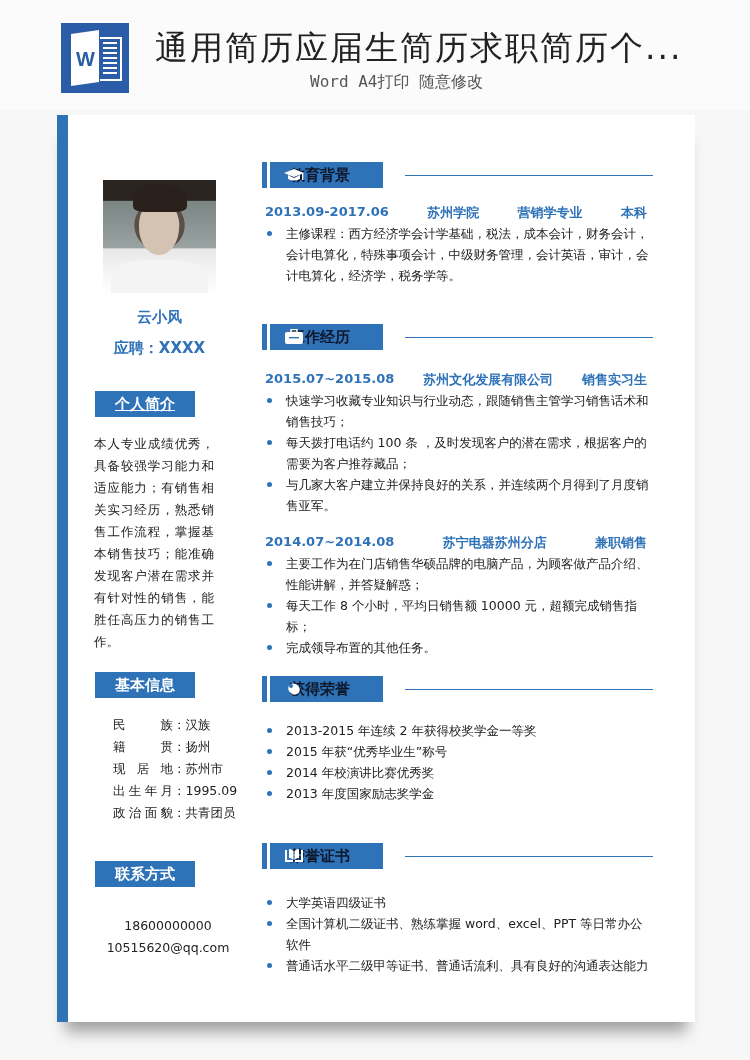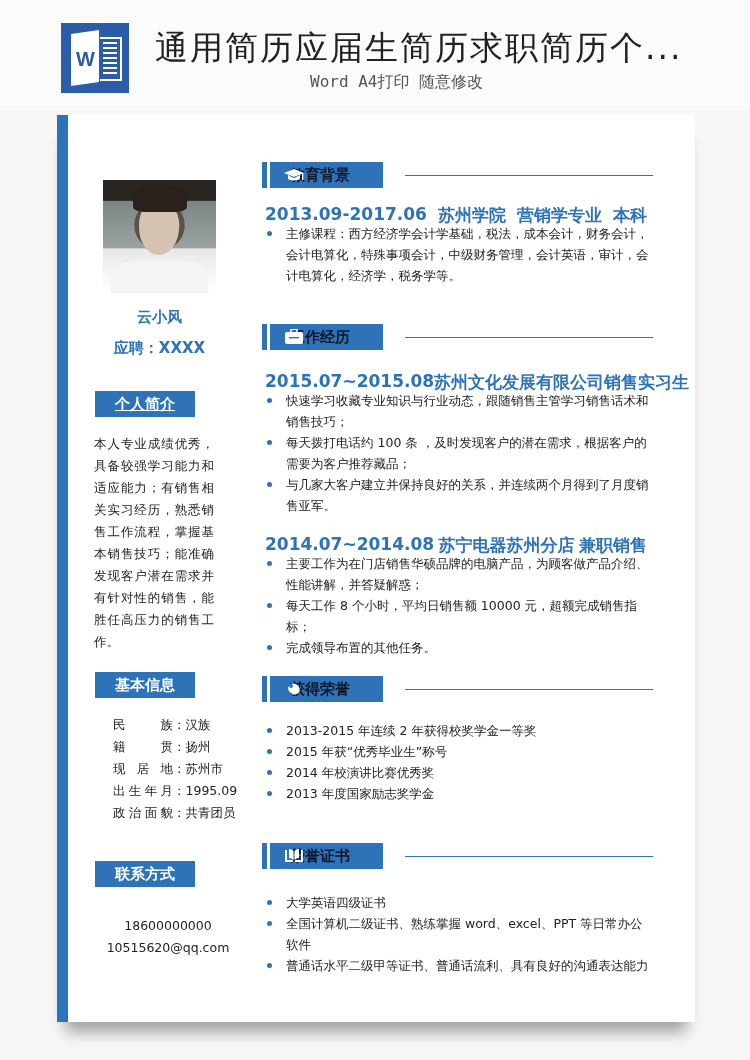--- a/index.html
+++ b/index.html
@@ -35,21 +35,21 @@
   .basic .k { width: 60px; text-align-last: justify; }
   .contact { position: absolute; left: 26px; top: 800px; width: 170px; text-align: center; font-size: 12.5px; line-height: 22px; color: #222; }
 
   
   .sec-head { position: absolute; left: 205px; height: 26px; }
   .sec-head .stub { position: absolute; left: 0; top: 0; width: 5px; height: 26px; background: #2e72b8; }
   .sec-head .box { position: absolute; left: 8px; top: 0; width: 113px; height: 26px; background: #2e72b8; color: #0f172a; font-size: 15px; font-weight: bold; line-height: 26px; padding-left: 20px; white-space: nowrap; }
   .sec-head .ico { position: absolute; left: 14px; top: 5px; width: 20px; height: 16px; }
   .sec-head .rule { position: absolute; left: 143px; top: 13px; width: 248px; height: 1px; background: #2e72b8; }
 
-  .entry-head { position: absolute; left: 208px; width: 382px; display: flex; justify-content: space-between; font-size: 17px; font-weight: bold; color: #2e72b8; white-space: nowrap; }
+  .entry-head { position: absolute; left: 208px; width: 382px; display: flex; justify-content: space-between; font-size: 13px; font-weight: bold; color: #2e72b8; white-space: nowrap; }
   .bullets { position: absolute; left: 208px; width: 385px; list-style: none; font-size: 12.5px; line-height: 21px; color: #222; }
   .bullets li { position: relative; padding-left: 21px; }
   .bullets li::before { content: ""; position: absolute; left: 2px; top: 8px; width: 5px; height: 5px; border-radius: 50%; background: #2e72b8; }
 </style>
 </head>
 <body>
 
 <div class="banner">
   <div class="word-icon">
     <div class="page"></div>

